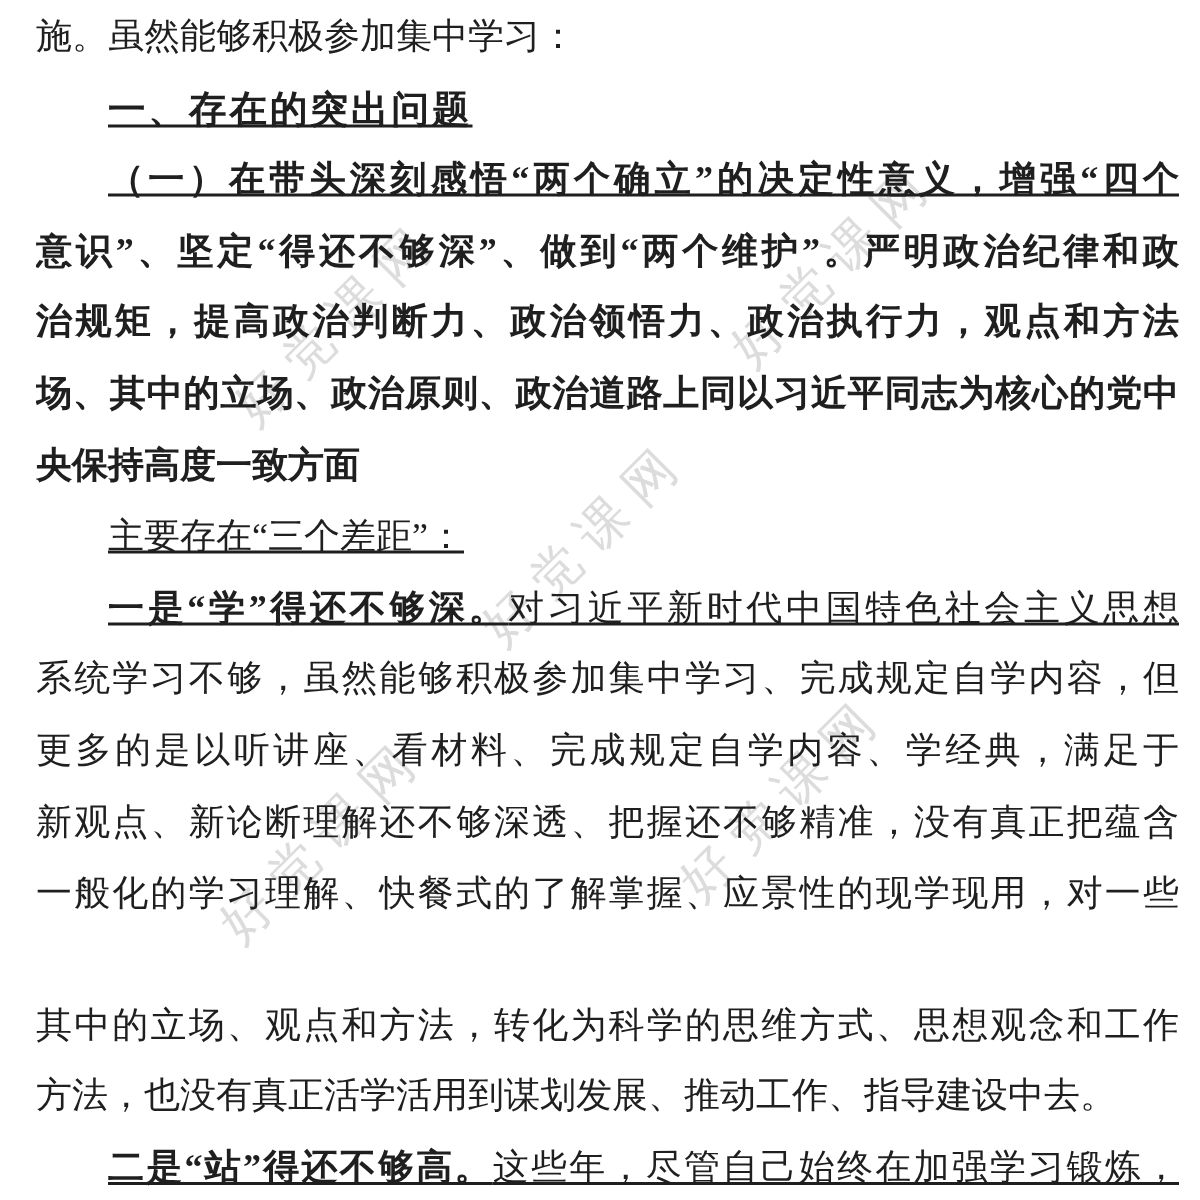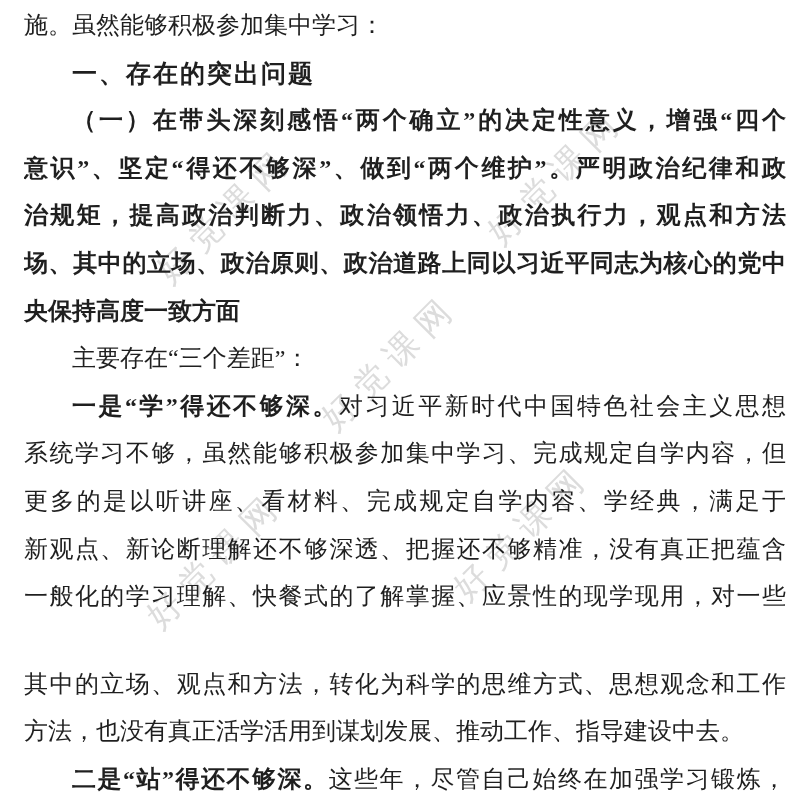--- a/index.html
+++ b/index.html
@@ -46,20 +46,21 @@
     overflow: hidden;
     text-align: left;
   }
   .line.justify {
     text-align: justify;
     text-align-last: justify;
     text-justify: inter-character;
   }
   .line.indent {
     text-indent: 48px;
+    text-decoration: underline;
   }
   .seg-regular {
     font-family: "Liberation Serif", "DejaVu Serif", serif;
     font-weight: 400;
   }
   .seg-bold, .seg-lead-bold {
     font-family: "Liberation Serif", "DejaVu Serif", serif;
     font-weight: 700;
   }
   .seg-heading {
@@ -93,15 +94,15 @@
       <div class="line"><span class="seg-bold">央保持高度一致方面</span></div>
       <div class="line indent"><span class="seg-regular">主要存在“三个差距”：</span></div>
       <div class="line indent justify"><span class="seg-lead-bold">一是“学”得还不够深。</span><span class="seg-regular">对习近平新时代中国特色社会主义思想</span></div>
       <div class="line justify"><span class="seg-regular">系统学习不够，虽然能够积极参加集中学习、完成规定自学内容，但</span></div>
       <div class="line justify"><span class="seg-regular">更多的是以听讲座、看材料、完成规定自学内容、学经典，满足于</span></div>
       <div class="line justify"><span class="seg-regular">新观点、新论断理解还不够深透、把握还不够精准，没有真正把蕴含</span></div>
       <div class="line justify"><span class="seg-regular">一般化的学习理解、快餐式的了解掌握、应景性的现学现用，对一些</span></div>
       <div class="spacer" style="height: 40px;"></div>
       <div class="line justify"><span class="seg-regular">其中的立场、观点和方法，转化为科学的思维方式、思想观念和工作</span></div>
       <div class="line"><span class="seg-regular">方法，也没有真正活学活用到谋划发展、推动工作、指导建设中去。</span></div>
-      <div class="line indent justify"><span class="seg-lead-bold">二是“站”得还不够深。</span><span class="seg-regular">这些年，尽管自己始终在加强学习锻炼，</span></div>
+      <div class="line indent justify"><span class="seg-lead-bold">二是“站”得还不够高。</span><span class="seg-regular">这些年，尽管自己始终在加强学习锻炼，</span></div>
     </div>
 </div>
 
 </body></html>

